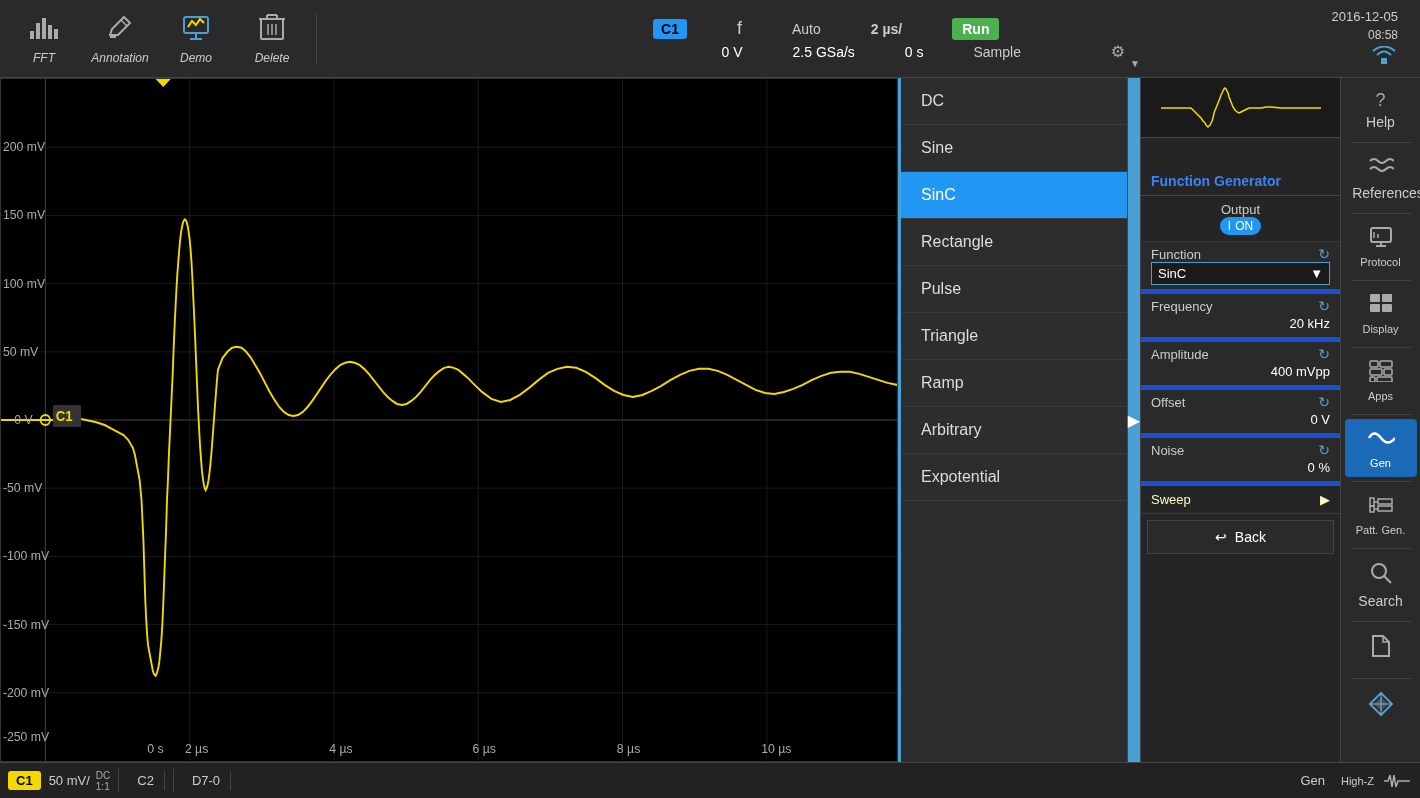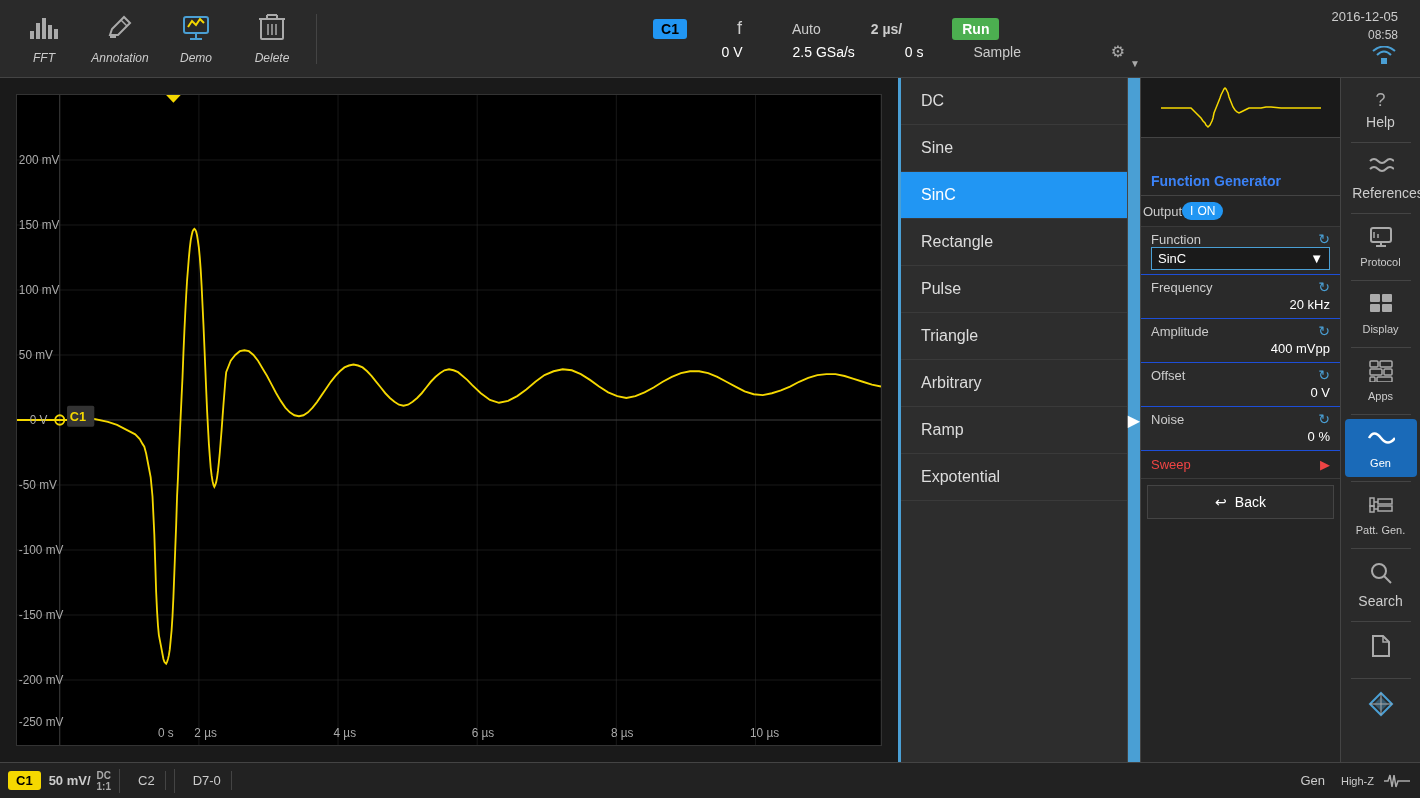--- a/index.html
+++ b/index.html
@@ -53,21 +53,21 @@
       height: calc(798px - 78px - 36px);
     }
 
     
     .osc-screen {
       flex: 1;
       background: #000;
       position: relative;
       overflow: hidden;
       border: 1px solid #333;
-      margin: 16px;
+      margin: 0;
     }
     .waveform-svg {
       position: absolute;
       top: 0; left: 0;
       width: 100%;
       height: 100%;
     }
 
     
     .dropdown-panel {
@@ -122,22 +122,24 @@
       padding: 6px 10px;
       font-size: 14px;
       color: #3b82f6;
       font-weight: bold;
       border-bottom: 1px solid #444;
       margin-top: 29px;
     }
     .fg-row {
       display: flex;
       align-items: center;
-      padding: 6px 2px;
+      justify-content: space-between;
+      padding: 6px 10px;
       border-bottom: 1px solid #3a3a3a;
+      flex-direction: column;
     }
     .fg-label { color: #ccc; font-size: 13px; }
     .fg-toggle {
       background: #2196F3;
       border-radius: 10px;
       padding: 2px 8px;
       font-size: 12px;
       color: #fff;
       display: flex;
       align-items: center;
@@ -151,36 +153,36 @@
       font-size: 13px;
       width: 100%;
       display: flex;
       align-items: center;
       justify-content: space-between;
       cursor: pointer;
     }
     .fg-section {
       padding: 4px 10px;
       background: #2a2a2a;
-      border-bottom: 1px solid #1d4ed8;
+      border-bottom: 5px solid #1d4ed8;
     }
     .fg-section-label {
       display: flex;
       align-items: center;
       justify-content: space-between;
       color: #ccc;
       font-size: 13px;
     }
     .refresh-icon { color: #4a9fd4; font-size: 14px; }
     .sweep-row {
       display: flex;
       align-items: center;
       justify-content: space-between;
       padding: 6px 10px;
-      color: #ef4444;
+      color: #fef9c3;
       border-bottom: 1px solid #3a3a3a;
       cursor: pointer;
     }
     .back-btn {
       display: flex;
       align-items: center;
       justify-content: center;
       padding: 8px;
       background: #2a2a2a;
       border: 1px solid #444;
@@ -648,22 +650,22 @@
   </div>
 
   <div class="dropdown-container">
     <div class="dropdown-panel">
       <div class="dropdown-item">DC</div>
       <div class="dropdown-item">Sine</div>
       <div class="dropdown-item selected">SinC</div>
       <div class="dropdown-item">Rectangle</div>
       <div class="dropdown-item">Pulse</div>
       <div class="dropdown-item">Triangle</div>
+      <div class="dropdown-item">Ramp</div>
       <div class="dropdown-item">Arbitrary</div>
-      <div class="dropdown-item">Ramp</div>
       <div class="dropdown-item">Expotential</div>
     </div>
 
     <div class="dropdown-indicator" style="display:flex; align-items:center; justify-content:center;">
       <span style="color:#fff; font-size:16px;">▶</span>
     </div>
   </div>
 
   <div class="right-panel">
 
@@ -863,21 +865,21 @@
         </svg>
       </span>
       <span style="font-size:11px; color:#ccc;"></span>
     </div>
   </div>
 
 </div>
 
 <div class="statusbar">
   <div class="sb-ch">C1</div>
-  <div style="display:flex; align-items:center; gap:4px;font-weight:bold;">
+  <div style="display:flex; align-items:center; gap:4px;">
     <span style="color:#ccc;">50 mV/</span>
     <div class="sb-dc">
       <span>DC</span>
       <span>1:1</span>
     </div>
   </div>
   <div style="width:1px; height:24px; background:#444;"></div>
   <span class="sb-item">C2</span>
   <div style="width:1px; height:24px; background:#444;"></div>
   <span class="sb-item">D7-0</span>

